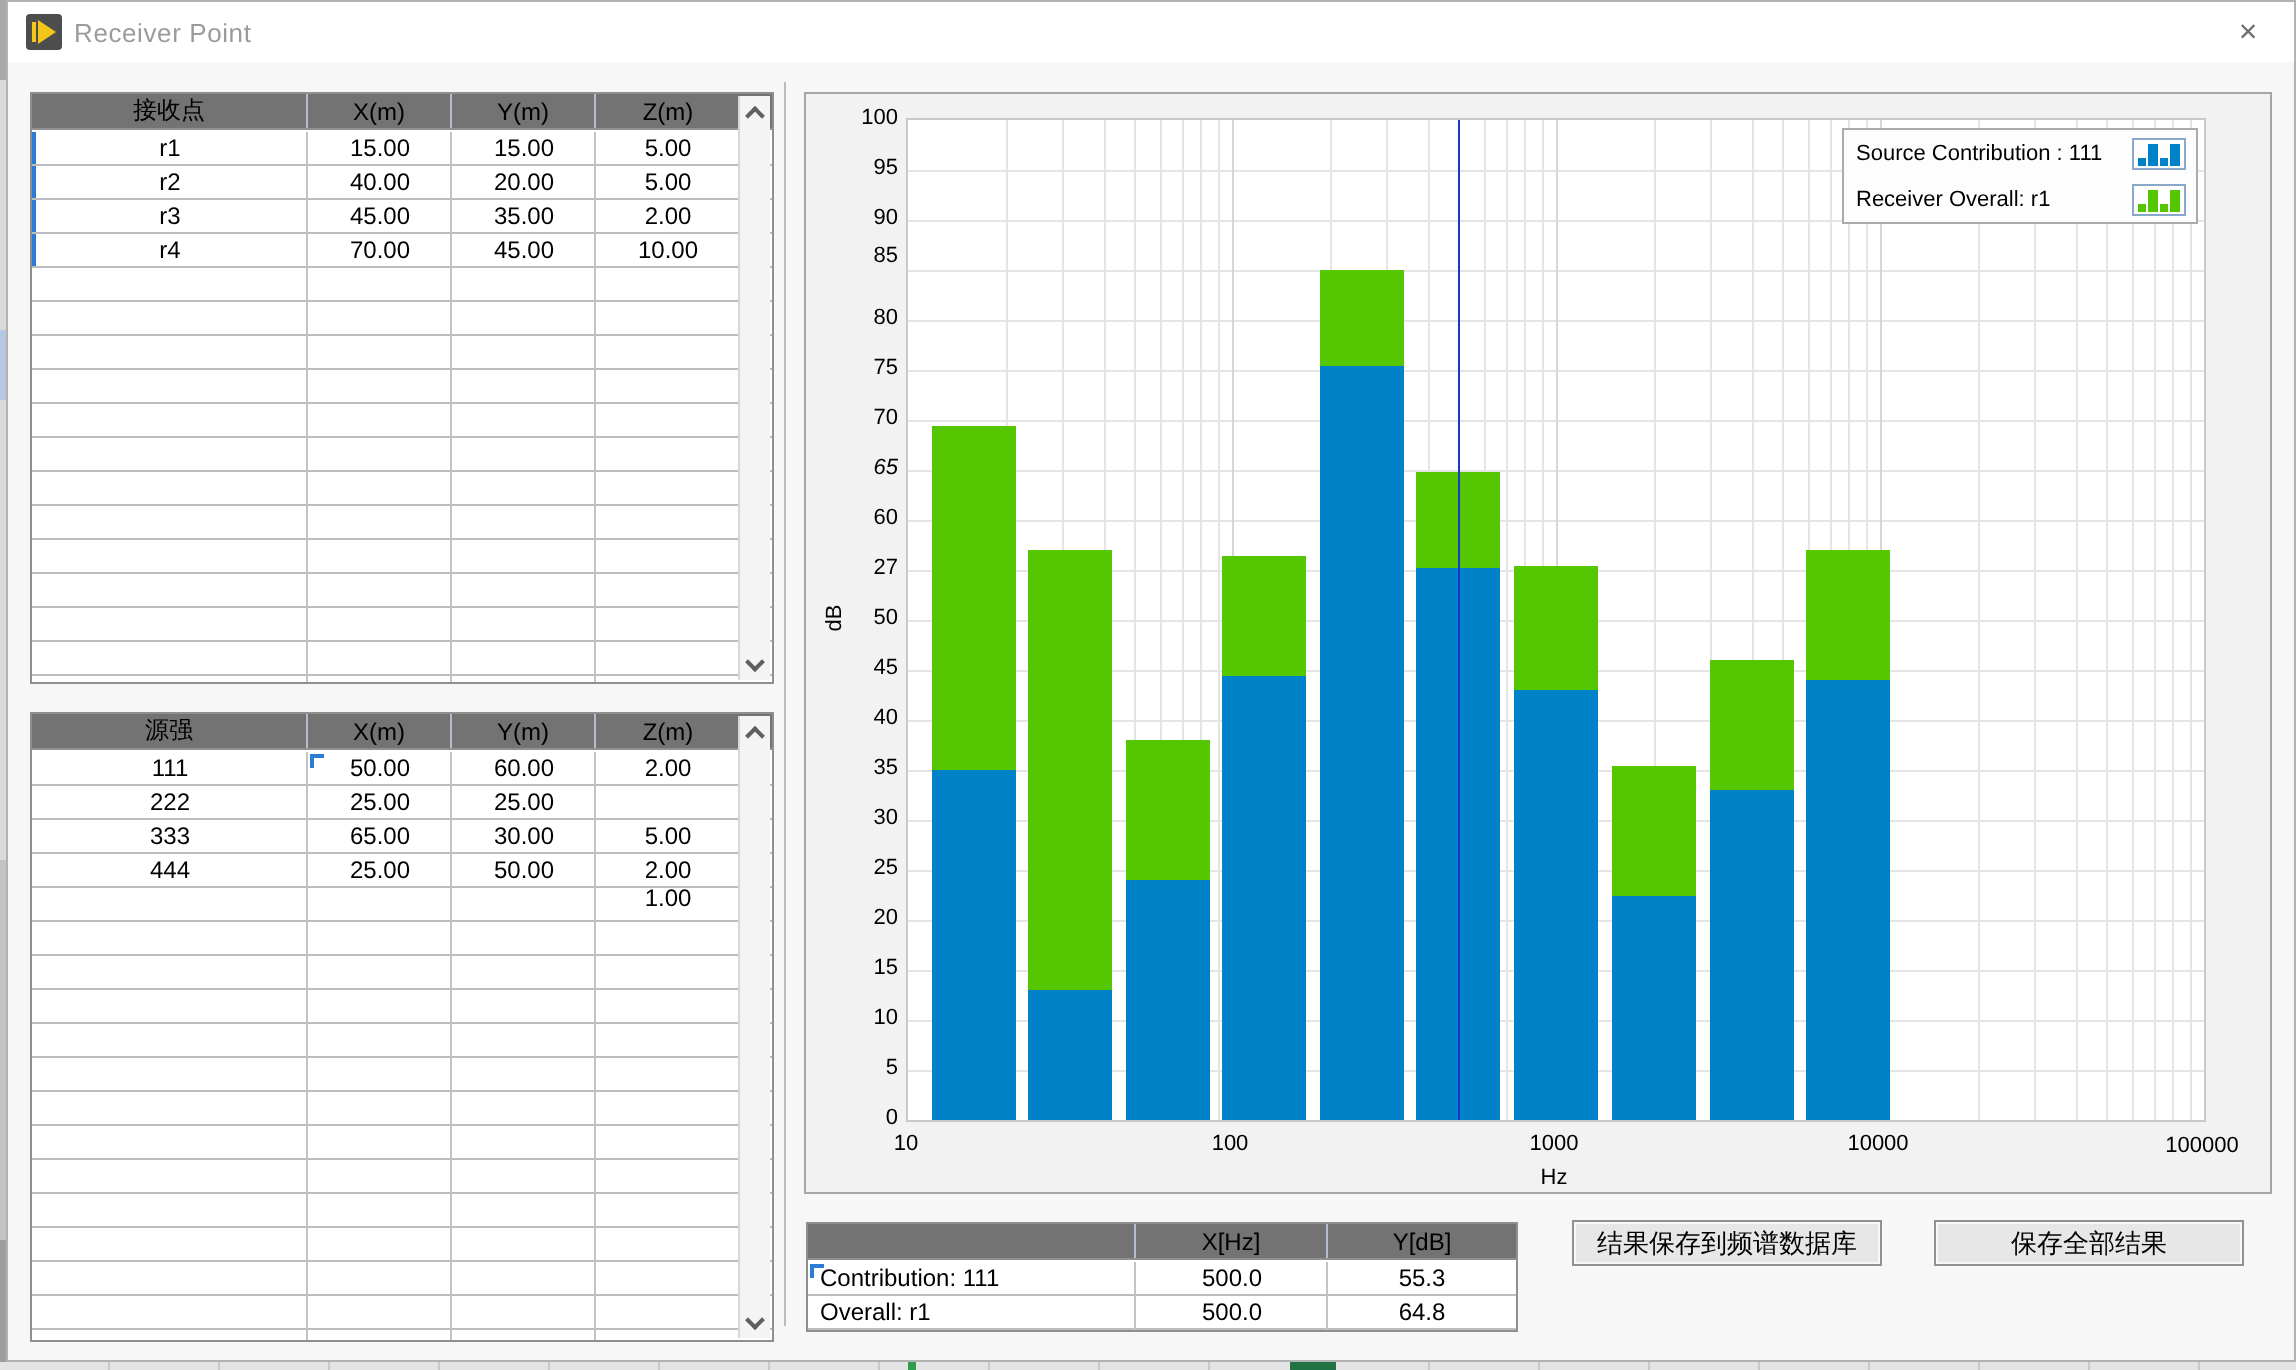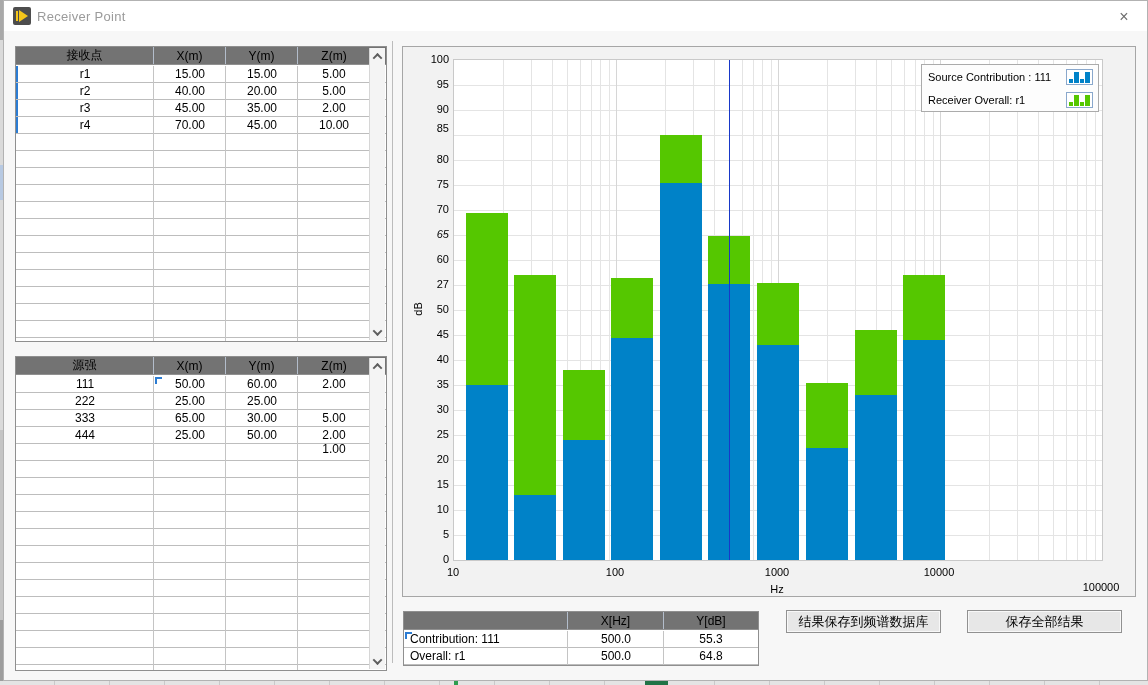--- a/index.html
+++ b/index.html
@@ -279,21 +279,21 @@
           <div class="ytick" style="left: 14px; top: 75px;">85</div>
           <div class="ytick" style="left: 14px; top: 56px;">90</div>
           <div class="ytick" style="left: 14px; top: 31px;">95</div>
           <div class="ytick" style="left: 14px; top: 6px;">100</div>
         </div>
       <div id="xticks">
           <div class="xtick" style="left: 50px; top: 519px;">10</div>
           <div class="xtick" style="left: 212px; top: 519px;">100</div>
           <div class="xtick" style="left: 374px; top: 519px;">1000</div>
           <div class="xtick" style="left: 536px; top: 519px;">10000</div>
-          <div class="xtick" style="left: 698px; top: 534px;">100000</div>
+          <div class="xtick" style="left: 698px; top: 520px;">100000</div>
         </div>
       <div class="xlab" id="xlab" style="left: 374px; top: 536px;">Hz</div>
 
       <div class="legend">
         <div class="lrow">
           <span class="ltext">Source Contribution : 111</span>
           <span class="lglyph" id="glyph-blue">
               <i style="width: 5px; height: 4px; background: rgb(0, 130, 200);"></i>
               <i style="width: 6px; height: 11px; background: rgb(0, 130, 200);"></i>
               <i style="width: 5px; height: 4px; background: rgb(0, 130, 200);"></i>

